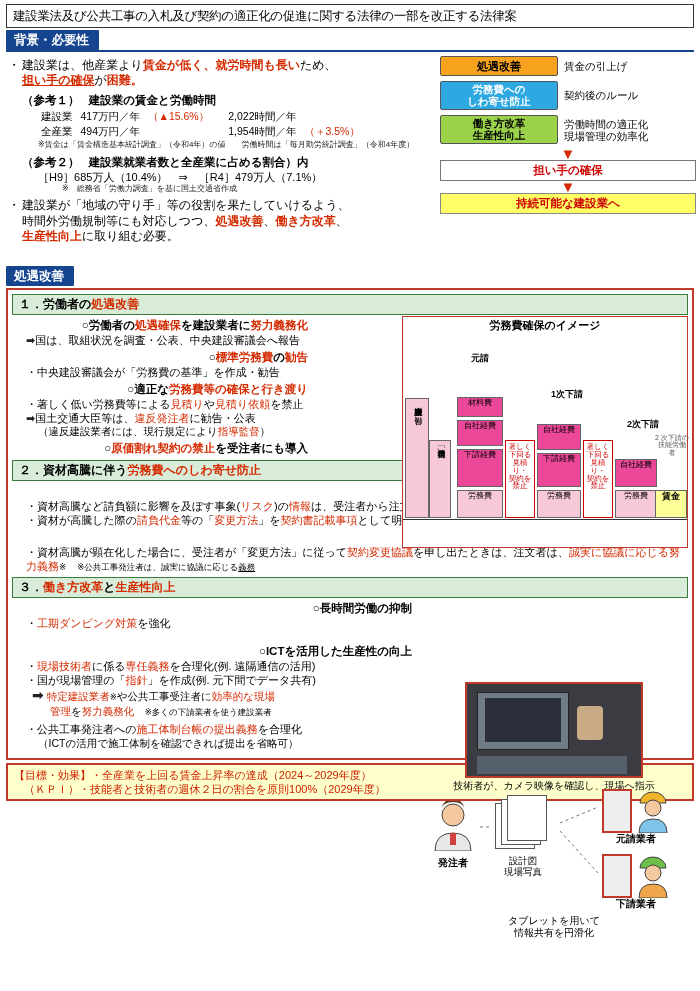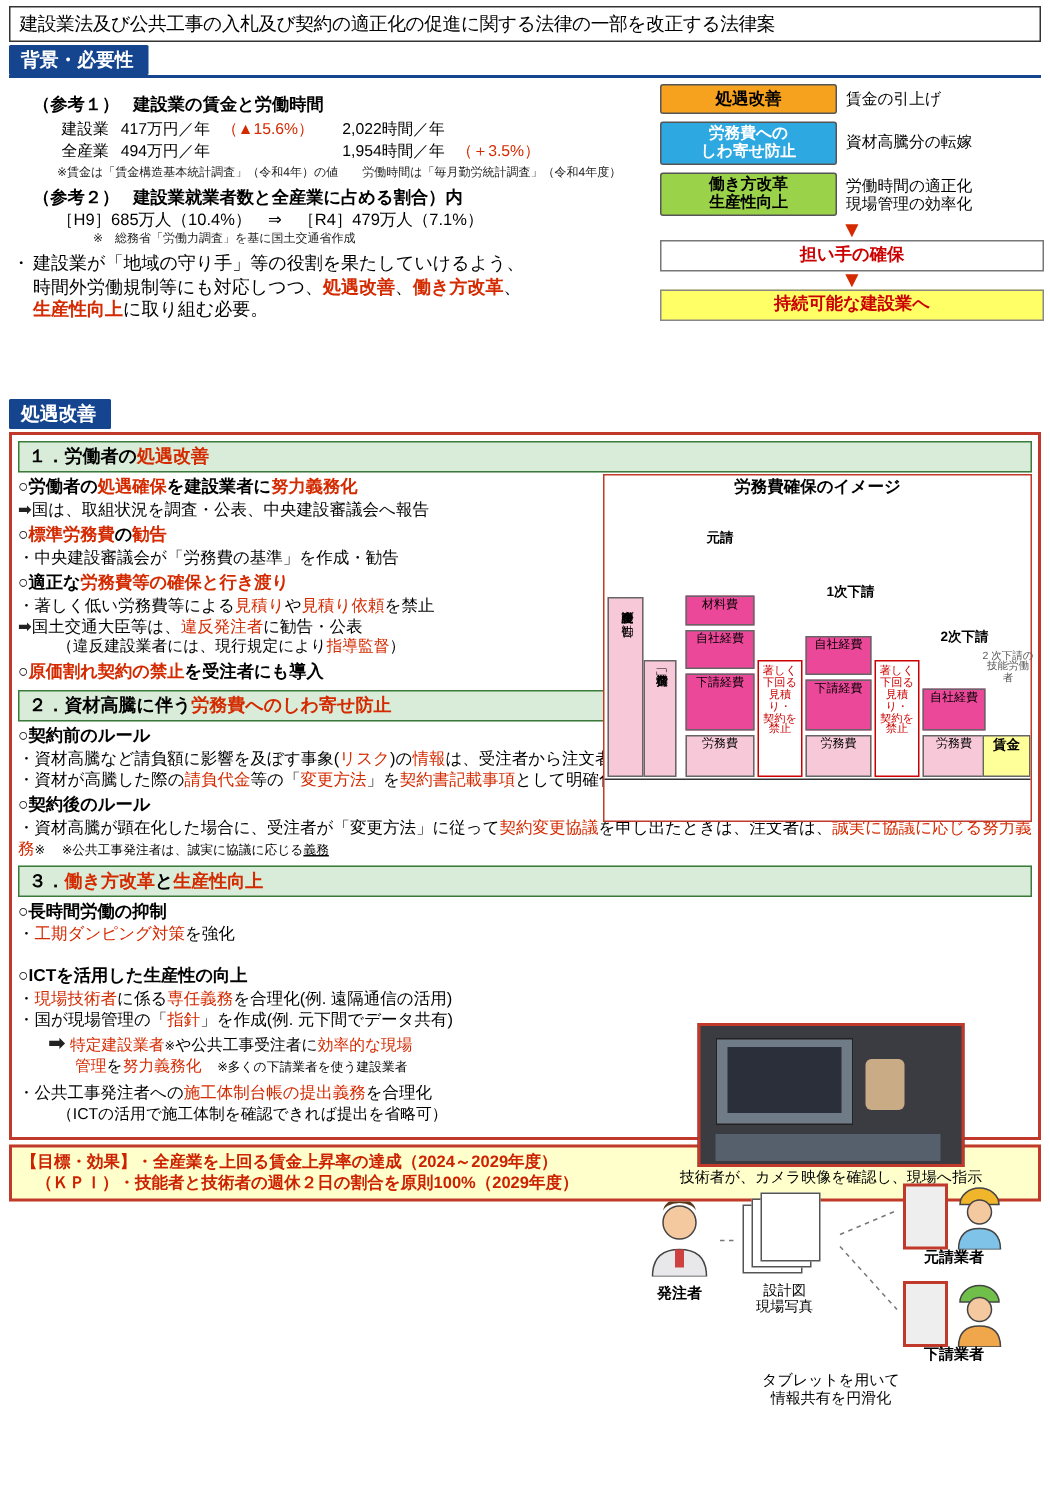--- a/index.html
+++ b/index.html
@@ -72,56 +72,62 @@
   }
   .banner-y { background:#ffff66; color:#c00; border:1px solid #888; }
 
   
   #outline-wrap { margin:2px 6px 0 6px; border:2px solid #c0392b; padding:4px; position:relative; height:472px;}
   .num-bar {
     background:#d9ecd9; border:1px solid #3a7a3a; color:#000;
     font-weight:bold; font-size:12px; padding:2px 6px; margin-bottom:3px;
   }
   .num-bar .hl { color:#d42a00; }
-  .circ { font-weight:bold; font-size:11.5px; margin-top:3px;}
-  .lvl2 { font-size:11px; }
+  .circ { font-weight:bold; font-size:11.5px; margin-top:3px;text-align:right;}
+  .lvl2 { margin-left:14px; font-size:11px; }
   .lvl3 { margin-left:26px; font-size:10.5px; }
   .arrow-r { color:#222; font-weight:bold; }
 
   
   #chart { position:absolute; right:4px; top:26px; width:286px; height:232px; border:1px solid #c0392b; background:#fff;}
   #chart .ctitle { text-align:center; font-weight:bold; font-size:11px; padding:1px 0 0 0;}
   .bar-col { position:absolute; bottom:18px; }
   .cell { border:1px solid #666; font-size:8px; text-align:center; line-height:1.05; padding:1px 0;}
   .c-pink { background:#f7c8d8; }
   .c-white { background:#ec4899; }
   .c-yellow { background:#ffff99; }
   
   #photos { position:absolute; right:4px; top:392px; width:268px; height:228px;}
 
   
   #bottom {
     margin:3px 6px 0 6px; border:2px solid #c0392b; background:#ffffcc;
-    padding:3px 6px; font-size:11px; font-weight:bold;
+    padding:3px 6px; font-size:11px; font-weight:normal;
   }
   .vsmall { font-size:8.5px; }
 </style>
 </head>
 <body>
 
 <div id="title">建設業法及び公共工事の入札及び契約の適正化の促進に関する法律の一部を改正する法律案</div>
 
 <div class="sec-wrap">
   <span class="sec-bar">背景・必要性</span>
 </div>
 <div class="sec-line"></div>
 
 <div id="bg-block">
 
   <div id="bg-left">
+    <ul class="dot">
+      <li>
+        建設業は、他産業より<span class="red bold">賃金が低く、就労時間も長い</span>ため、<br>
+        <span class="red bold u">担い手の確保</span>が<span class="red bold">困難。</span>
+      </li>
+    </ul>
 
     <div class="ref-box">
       <span class="ref-title">（参考１）</span>
       <span class="ref-title" style="margin-left:6px">建設業の賃金と労働時間</span>
       <table class="sub-table">
         <tbody>
             <tr>
           <td>建設業</td>
           <td>417万円／年</td>
           <td class="red">（▲15.6%）</td>
@@ -156,21 +162,21 @@
     </ul>
   </div>
 
   <div id="bg-right">
     <div class="fb-row">
       <div class="fbox fb-orange">処遇改善</div>
       <div class="fb-desc">賃金の引上げ</div>
     </div>
     <div class="fb-row">
       <div class="fbox fb-blue" style="line-height:1.1;font-size:10.5px">労務費への<br>しわ寄せ防止</div>
-      <div class="fb-desc">資材高騰分の転嫁</div>
+      <div class="fb-desc">契約後のルール</div>
     </div>
     <div class="fb-row">
       <div class="fbox fb-green" style="line-height:1.1;font-size:10.5px">働き方改革<br>生産性向上</div>
       <div class="fb-desc" style="line-height:1.15">労働時間の適正化<br>現場管理の効率化</div>
     </div>
     <div class="arrow-down">▼</div>
     <div class="banner">担い手の確保</div>
     <div class="arrow-down">▼</div>
     <div class="banner banner-y">持続可能な建設業へ</div>
   </div>

